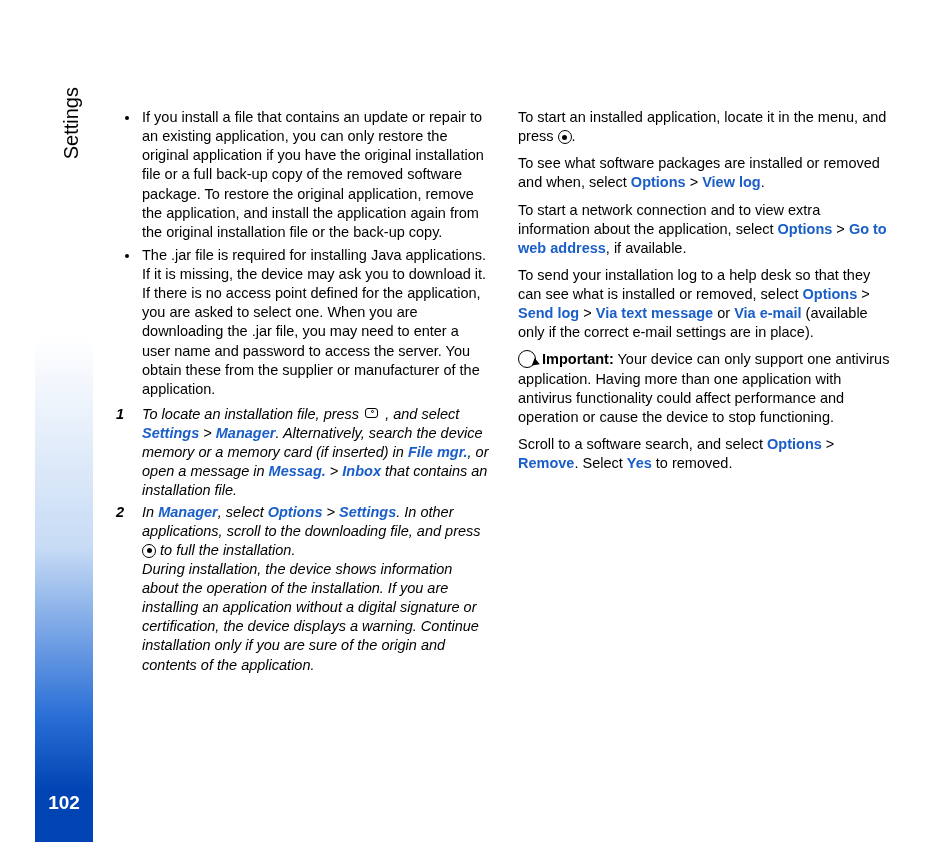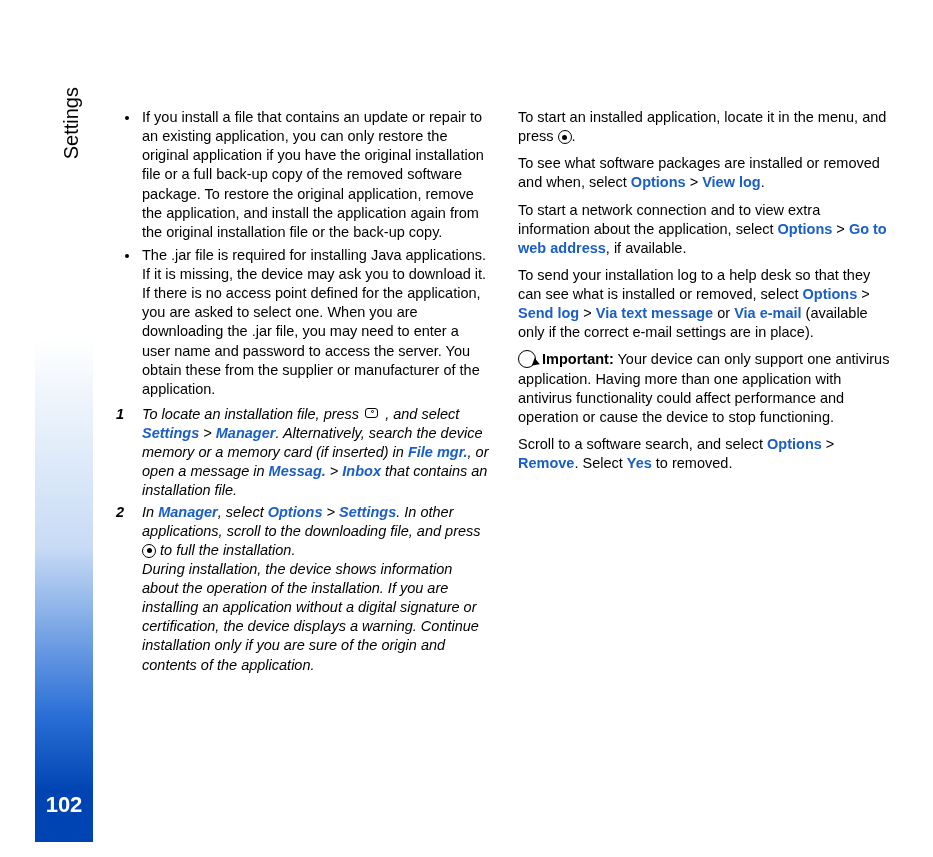--- a/index.html
+++ b/index.html
@@ -47,21 +47,21 @@
     display: inline-block;
     transform: rotate(-90deg);
     white-space: nowrap;
   }
   .page-number {
     position: absolute;
     left: 35px;
     width: 58px;
     top: 790px;
     text-align: center;
-    font-size: 22px;
+    font-size: 19px;
     font-weight: bold;
     color: #fff;
   }
   .content {
     position: absolute;
     left: 110px;
     top: 108px;
     width: 790px;
     column-count: 2;
     column-gap: 26px;

